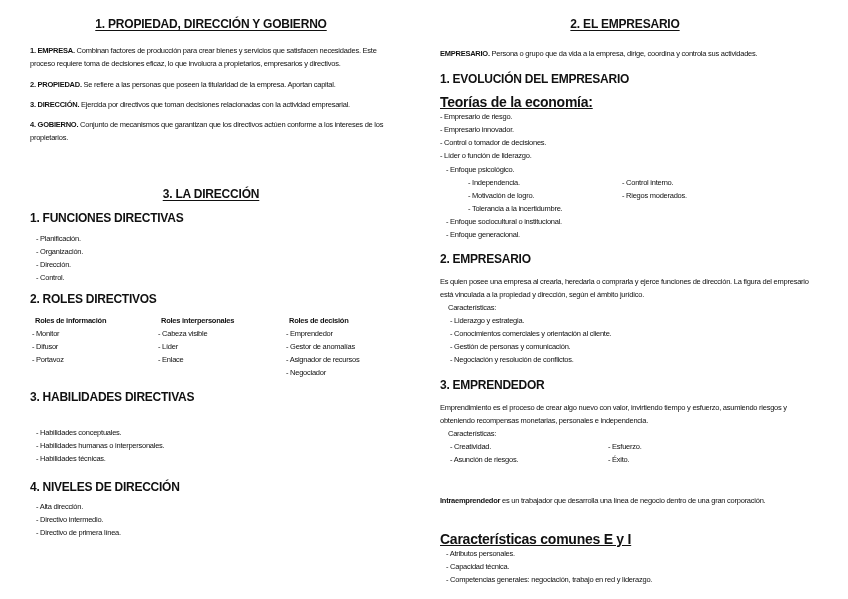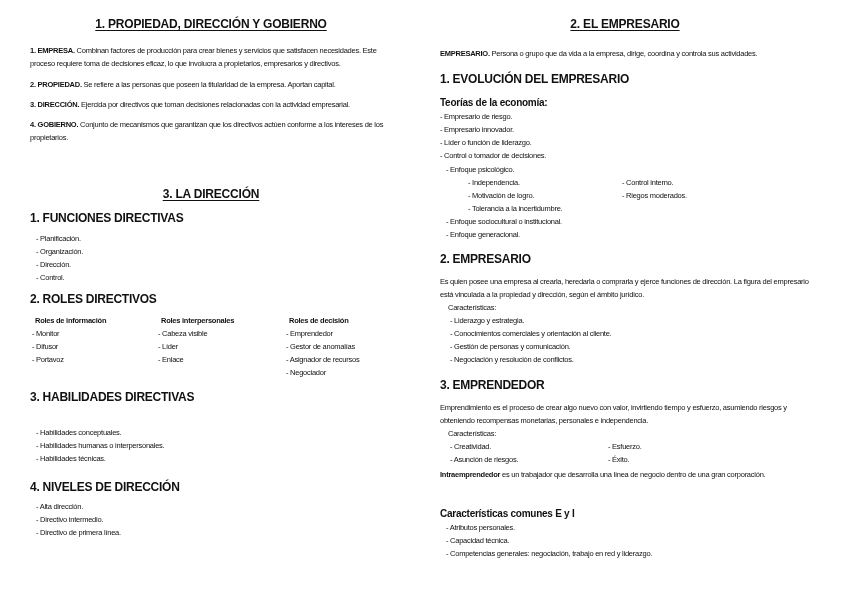--- a/index.html
+++ b/index.html
@@ -36,22 +36,23 @@
     text-align: center;
     text-decoration: underline;
     text-underline-offset: 2px;
     letter-spacing: -0.2px;
   }
   .h-sec {
     font-size: 12px;
     font-weight: 800;
   }
   .h-sub {
-    font-size: 10px;
+    font-size: 14px;
     font-weight: 800;
+    text-decoration: underline;
   }
   .para { margin: 0; }
   .lead { font-weight: 800; }
   .list { }
   .item { padding-left: 6px; }
   .indent-label { padding-left: 8px; }
   .indent-item  { padding-left: 10px; }
 
   .cols-row { display: flex; }
   .roles-c1 { width: 126px; }
@@ -142,22 +143,22 @@
 
     <p class="para" style="margin-top:16px;"><span class="lead">EMPRESARIO.</span><span> Persona o grupo que da vida a la empresa, dirige, coordina y controla sus actividades.</span></p>
 
     <div class="h-sec" style="margin-top:13px;">1. EVOLUCIÓN DEL EMPRESARIO</div>
 
     <div class="h-sub" style="margin-top:10px;">Teorías de la economía:</div>
     <div class="cols-row" style="margin-top:1px;">
       <div class="eco-c2">
         <div>- Empresario de riesgo.</div>
         <div>- Empresario innovador.</div>
+        <div>- Control o tomador de decisiones.</div>
         <div>- Líder o función de liderazgo.</div>
-        <div>- Control o tomador de decisiones.</div>
       </div>
     </div>
 
     <div style="margin-top:1px;">
       <div class="item">- Enfoque psicológico.</div>
       <div class="sub-row">
         <div class="sub-c1">- Independencia.</div>
         <div class="sub-c2">- Control interno.</div>
       </div>
       <div class="sub-row">
@@ -189,21 +190,21 @@
       <div class="cols-row">
         <div class="emp-c1">- Creatividad.</div>
         <div class="emp-c2">- Esfuerzo.</div>
       </div>
       <div class="cols-row">
         <div class="emp-c1">- Asunción de riesgos.</div>
         <div class="emp-c2">- Éxito.</div>
       </div>
     </div>
 
-    <p class="para" style="margin-top:2px; max-width:340px;"><span class="lead">Intraemprendedor</span><span> es un trabajador que desarrolla una línea de negocio dentro de una gran corporación.</span></p>
+    <p class="para" style="margin-top:28px; max-width:340px;"><span class="lead">Intraemprendedor</span><span> es un trabajador que desarrolla una línea de negocio dentro de una gran corporación.</span></p>
 
     <div class="h-sub" style="margin-top:26px;">Características comunes E y I</div>
     <div style="margin-top:1px;">
       <div class="item">- Atributos personales.</div>
       <div class="item">- Capacidad técnica.</div>
       <div class="item">- Competencias generales: negociación, trabajo en red y liderazgo.</div>
     </div>
 
   </div>
 </div>

